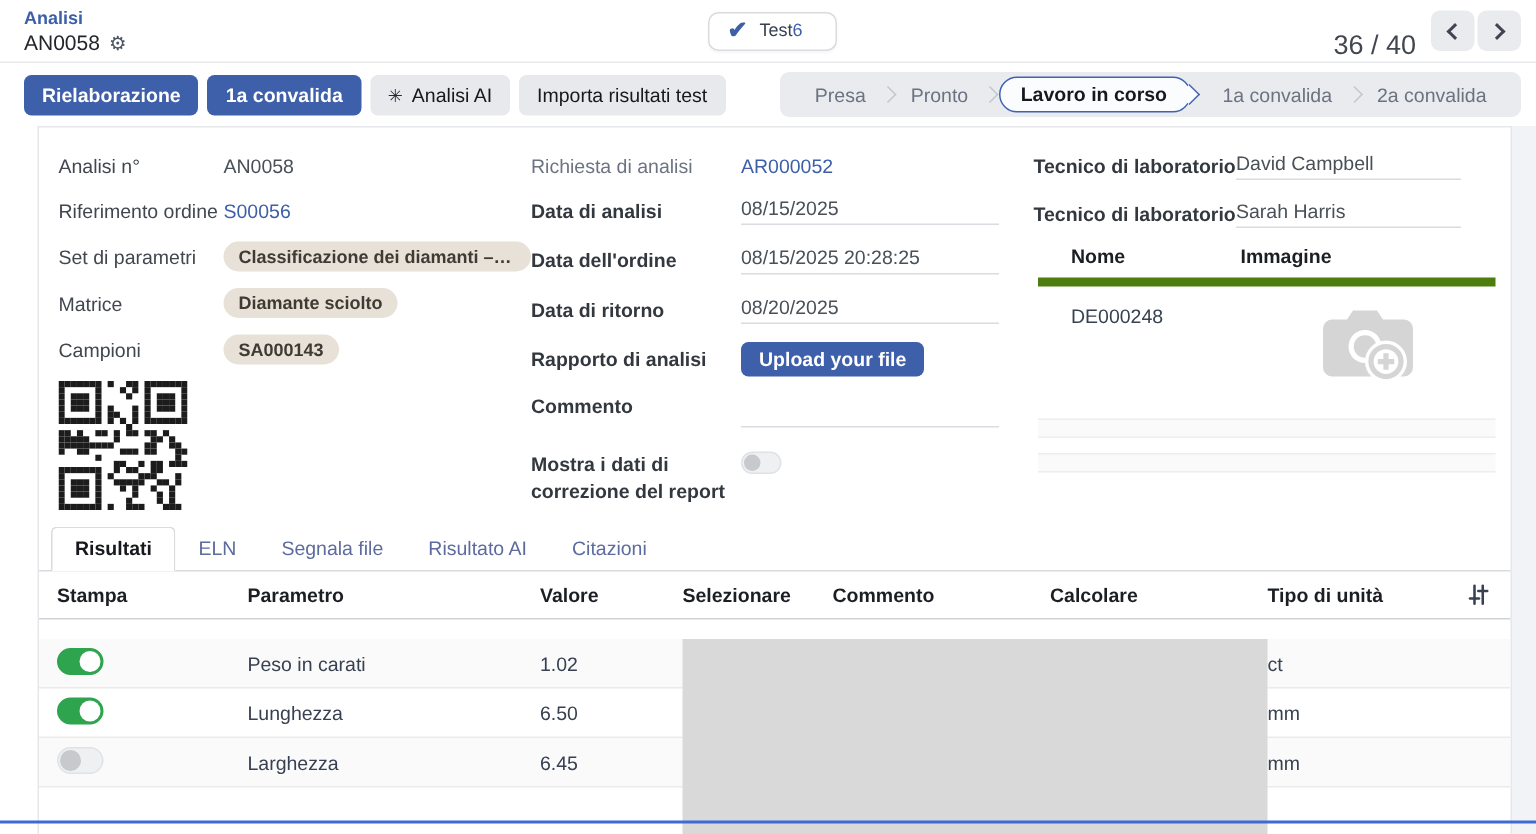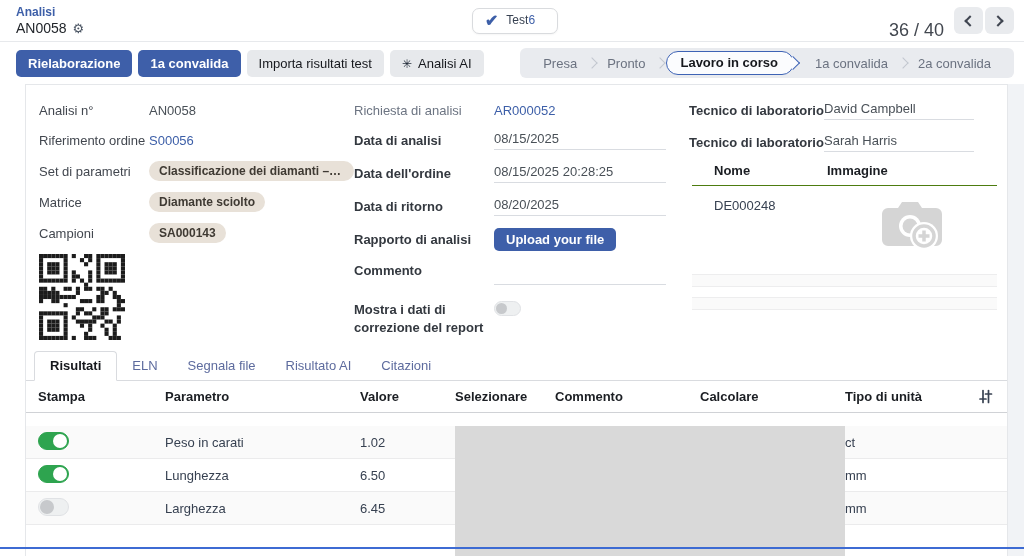--- a/index.html
+++ b/index.html
@@ -71,21 +71,21 @@
               border:1px solid #e0e2e5; position:relative; cursor:pointer; flex:none; }
   .o-toggle::after { content:""; position:absolute; top:1px; left:1px; width:11px; height:11px;
               border-radius:50%; background:#c7c9cc; transition:none; }
   .o-toggle.big { width:31px; height:18px; border-radius:9px; }
   .o-toggle.big::after { width:14px; height:14px; }
   .o-toggle.on { background:#2ea44f; border-color:#2ea44f; }
   .o-toggle.on::after { left:auto; right:1px; background:#fff; }
   
   .img-table { margin-top:10px; padding-left:3px; }
   .img-head { display:grid; grid-template-columns:113px 1fr; padding:0 0 7px 22px;
-              font-weight:700; color:#1b1e23; border-bottom:1px solid #4d7c0f; }
+              font-weight:700; color:#1b1e23; border-bottom:6px solid #4d7c0f; }
   .img-row { display:grid; grid-template-columns:113px 1fr; padding:10px 0 6px 22px; }
   .img-cell { display:flex; justify-content:center; align-items:center; }
   .empty-bar { height:13px; background:#fafafa; border-top:1px solid #ededee;
                border-bottom:1px solid #ededee; margin-top:10px; }
   
   .tabs { display:flex; align-items:flex-end; border-bottom:1px solid #d9dbdf; padding-left:8px;
           margin-top:4px; height:30px; }
   .tab { padding:6px 15px 7px; color:#5d6b9e; cursor:pointer; font-size:13px; }
   .tab.active { background:#fff; border:1px solid #d9dbdf; border-bottom:1px solid #fff;
                 border-radius:4px 4px 0 0; color:#16181d; font-weight:600; margin-bottom:-1px; }
@@ -133,22 +133,22 @@
         <button class="pager-btn">
             <span class="chev right"></span>
           </button>
       </span>
     </div>
   </header>
 
   <div class="control-row">
     <button class="btn primary">Rielaborazione</button>
     <button class="btn primary">1a convalida</button>
+    <button class="btn secondary"><span class="ai-ic">✳</span><span>Analisi AI</span></button>
     <button class="btn secondary">Importa risultati test</button>
-    <button class="btn secondary"><span class="ai-ic">✳</span><span>Analisi AI</span></button>
 
     <div class="statusbar">
       <span class="step">Presa</span>
       <span class="sep"></span>
       <span class="step">Pronto</span>
       <span class="sep"></span>
       <span class="step active">Lavoro in corso</span>
       <span class="step">1a convalida</span>
       <span class="sep"></span>
       <span class="step">2a convalida</span>

